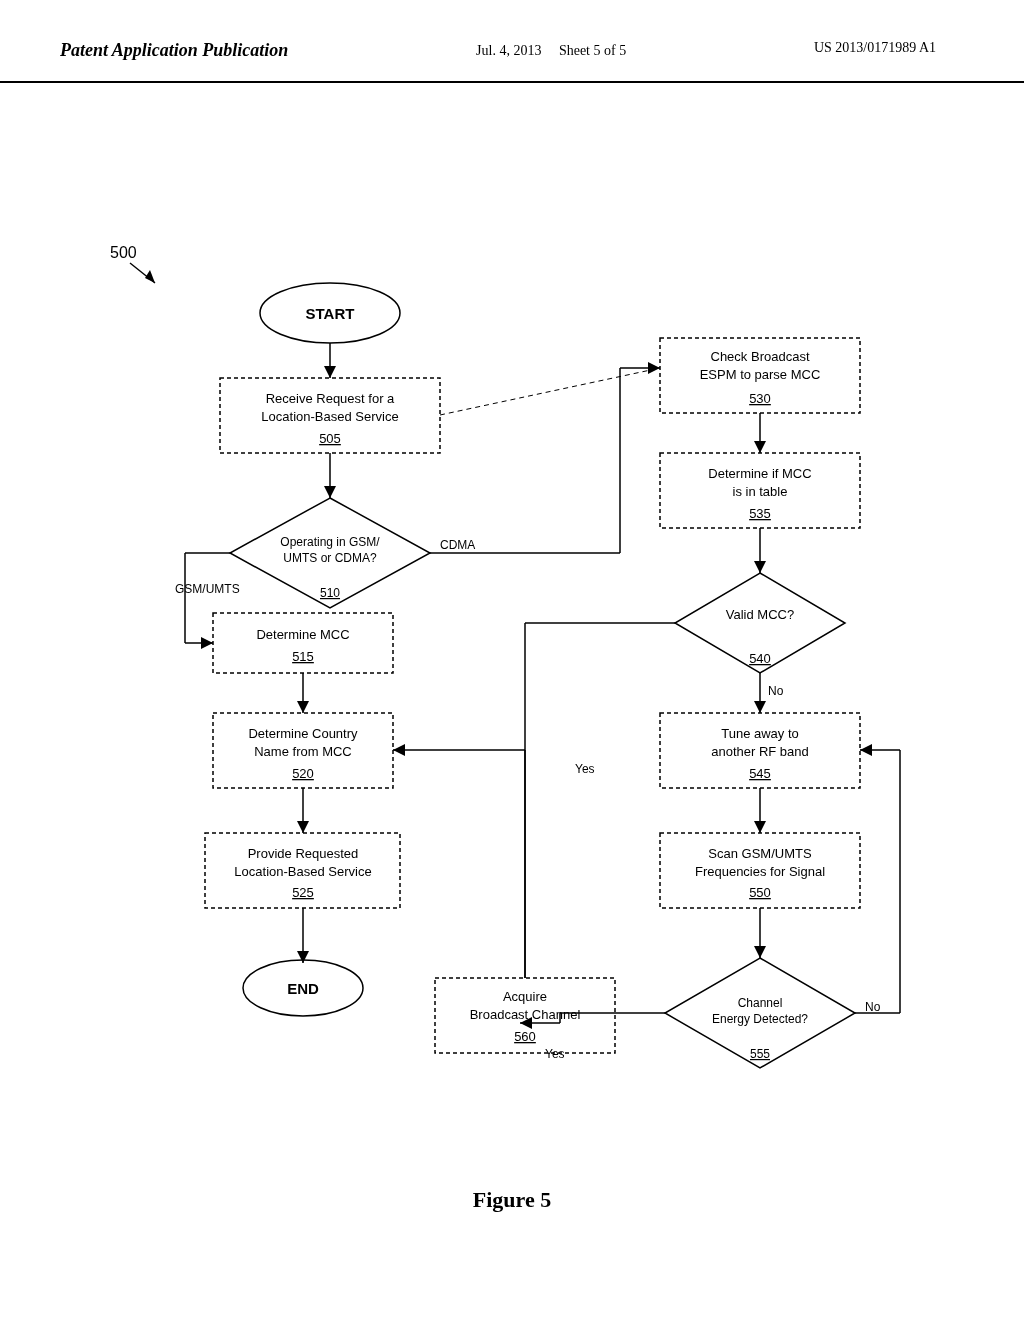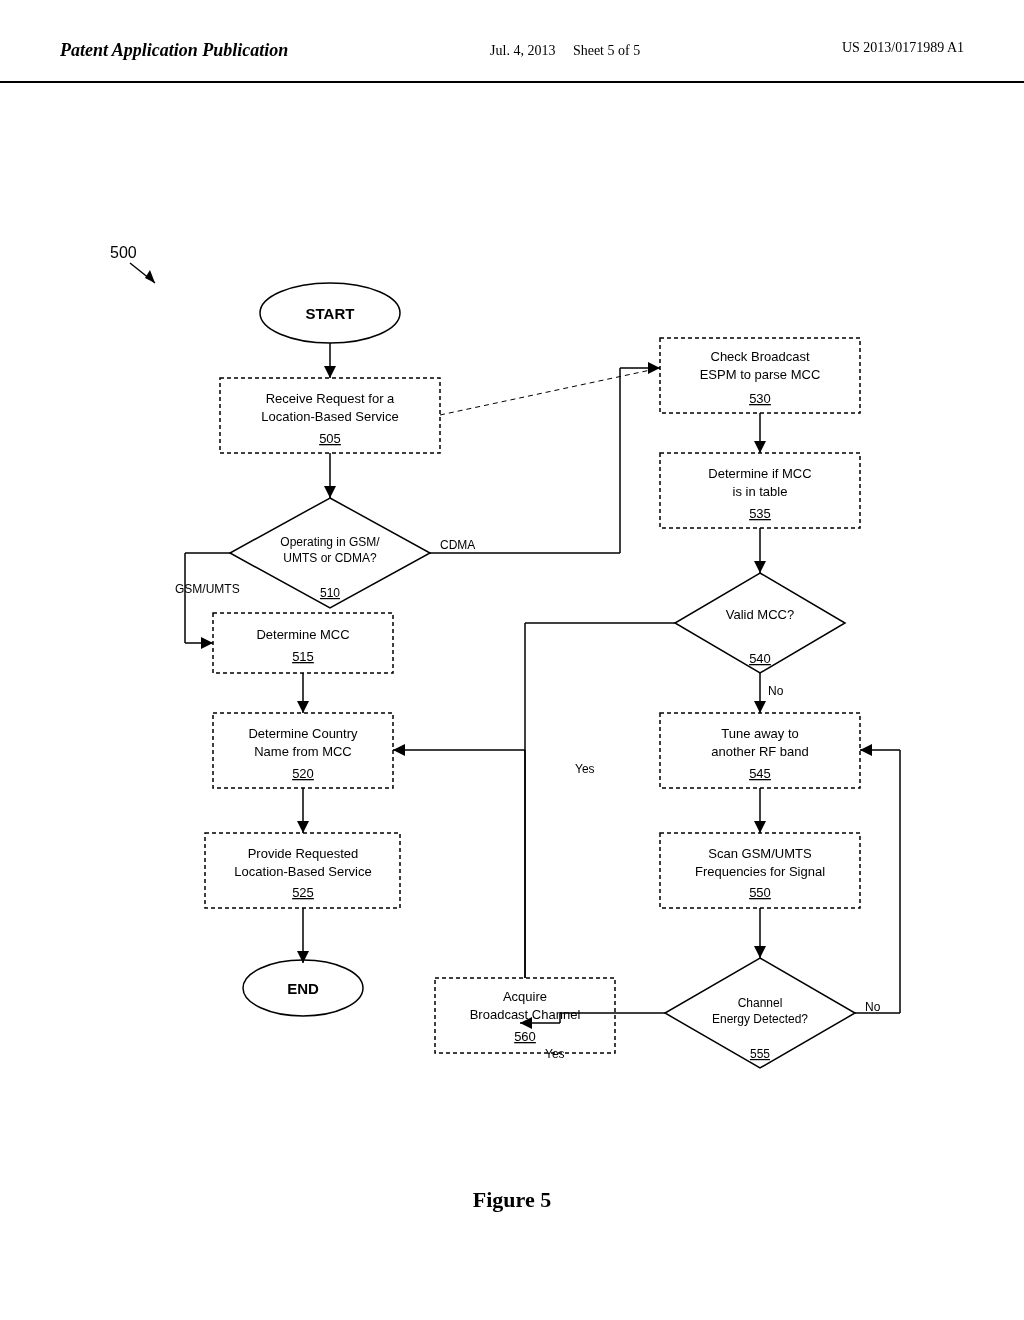--- a/index.html
+++ b/index.html
@@ -14,21 +14,21 @@
     .page {
       width: 1024px;
       min-height: 1320px;
       background: #fff;
       position: relative;
     }
     .header {
       display: flex;
       justify-content: space-between;
       align-items: flex-start;
-      padding: 40px 60px 20px 60px;
+      padding: 40px 88px 20px 60px;
       border-bottom: 2px solid #000;
     }
     .header-left {
       font-size: 18px;
       font-weight: bold;
       font-style: italic;
     }
     .header-center {
       font-size: 14px;
       text-align: center;

